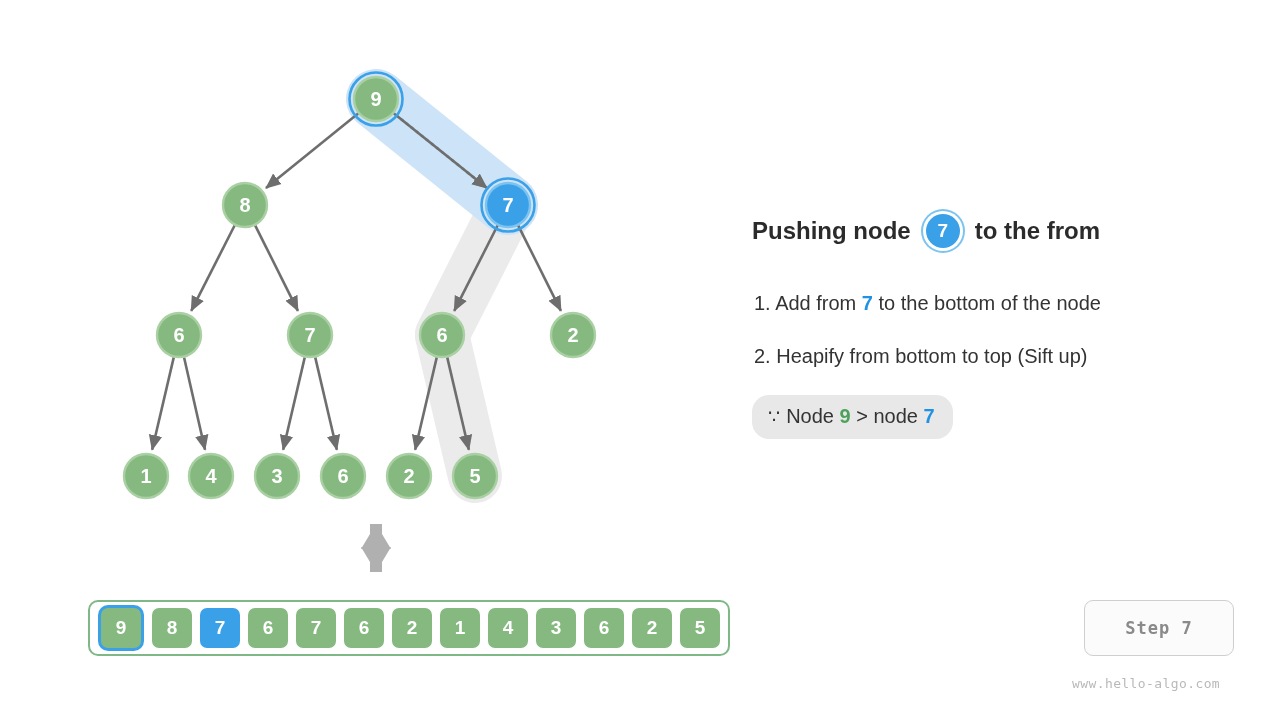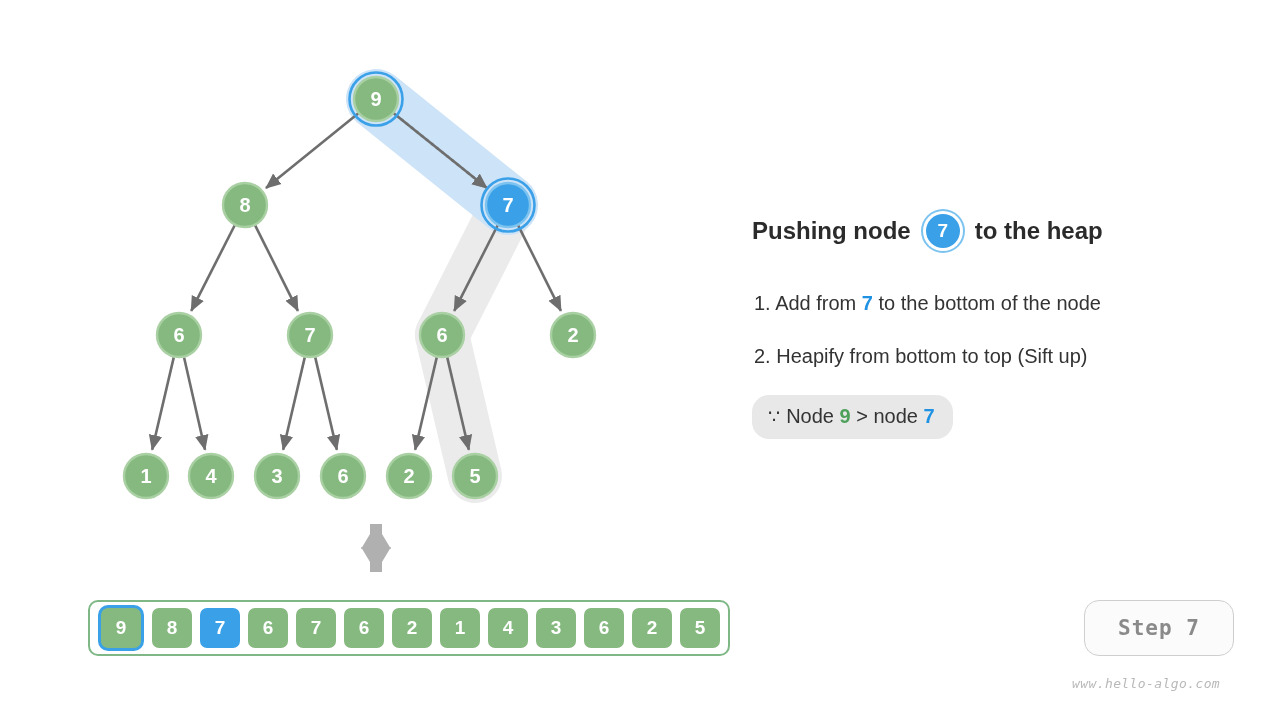--- a/index.html
+++ b/index.html
@@ -75,39 +75,38 @@
     color: #333333;
     white-space: nowrap;
   }
   .because { font-size: 19px; letter-spacing: 0.5px; }
 
   .step-box {
     position: absolute;
     left: 332px; top: 600px;
     width: 148px; height: 54px;
     border: 1.4px solid #cfcfcf;
-    border-radius: 15px;
+    border-radius: 9px;
     background: #fbfbfb;
     display: flex;
     align-items: center;
     justify-content: center;
     font-family: "DejaVu Sans Mono", monospace;
-    font-size: 21px;
+    font-size: 17px;
     font-weight: bold;
     color: #8a8a8a;
     letter-spacing: 1px;
   }
   .watermark {
     position: absolute;
     left: 320px; top: 676px;
     font-family: "DejaVu Sans Mono", monospace;
     font-size: 13px;
     color: #b9b9b9;
     letter-spacing: 0.4px;
-    font-style: italic;
   }
 
   
   #array-strip {
     position: absolute;
     left: 88px; top: 600px;
     height: 56px;
     border: 2px solid #7fb886;
     border-radius: 10px;
     display: flex;
@@ -252,21 +251,21 @@
       <div class="cell">6</div>
       <div class="cell">2</div>
       <div class="cell">5</div>
     </div>
 
   <div id="panel">
 
     <div class="title">
       <span>Pushing node</span>
       <span class="title-badge">7</span>
-      <span>to the heap</span>
+      <span>to the from</span>
     </div>
 
     <div class="step-line step-1">
       <span>1. </span><span>Add from </span><span class="hl-blue">7</span><span> to the bottom of the node</span>
     </div>
 
     <div class="step-line step-2">
       <span>2. </span><span>Heapify from bottom to top (Sift up)</span>
     </div>
 

